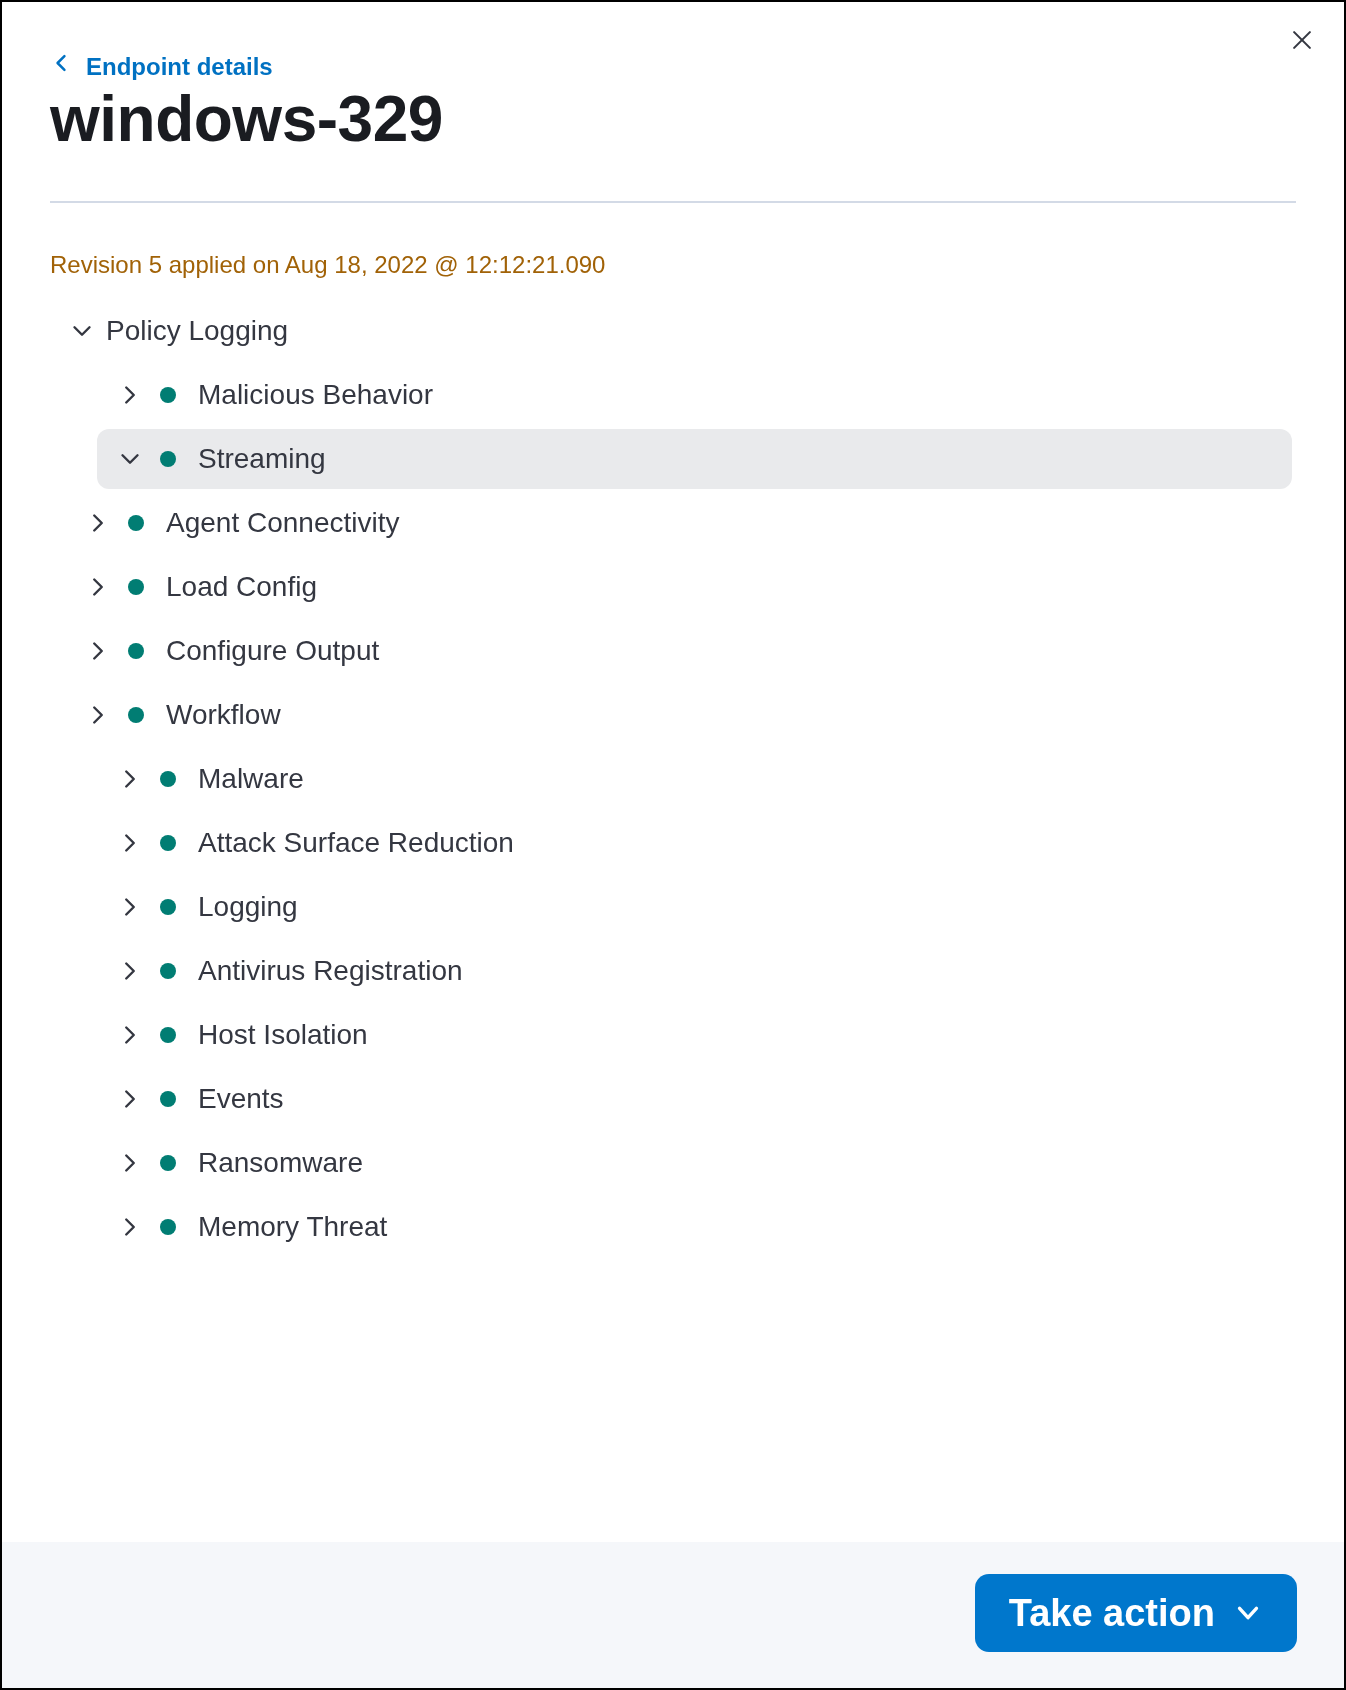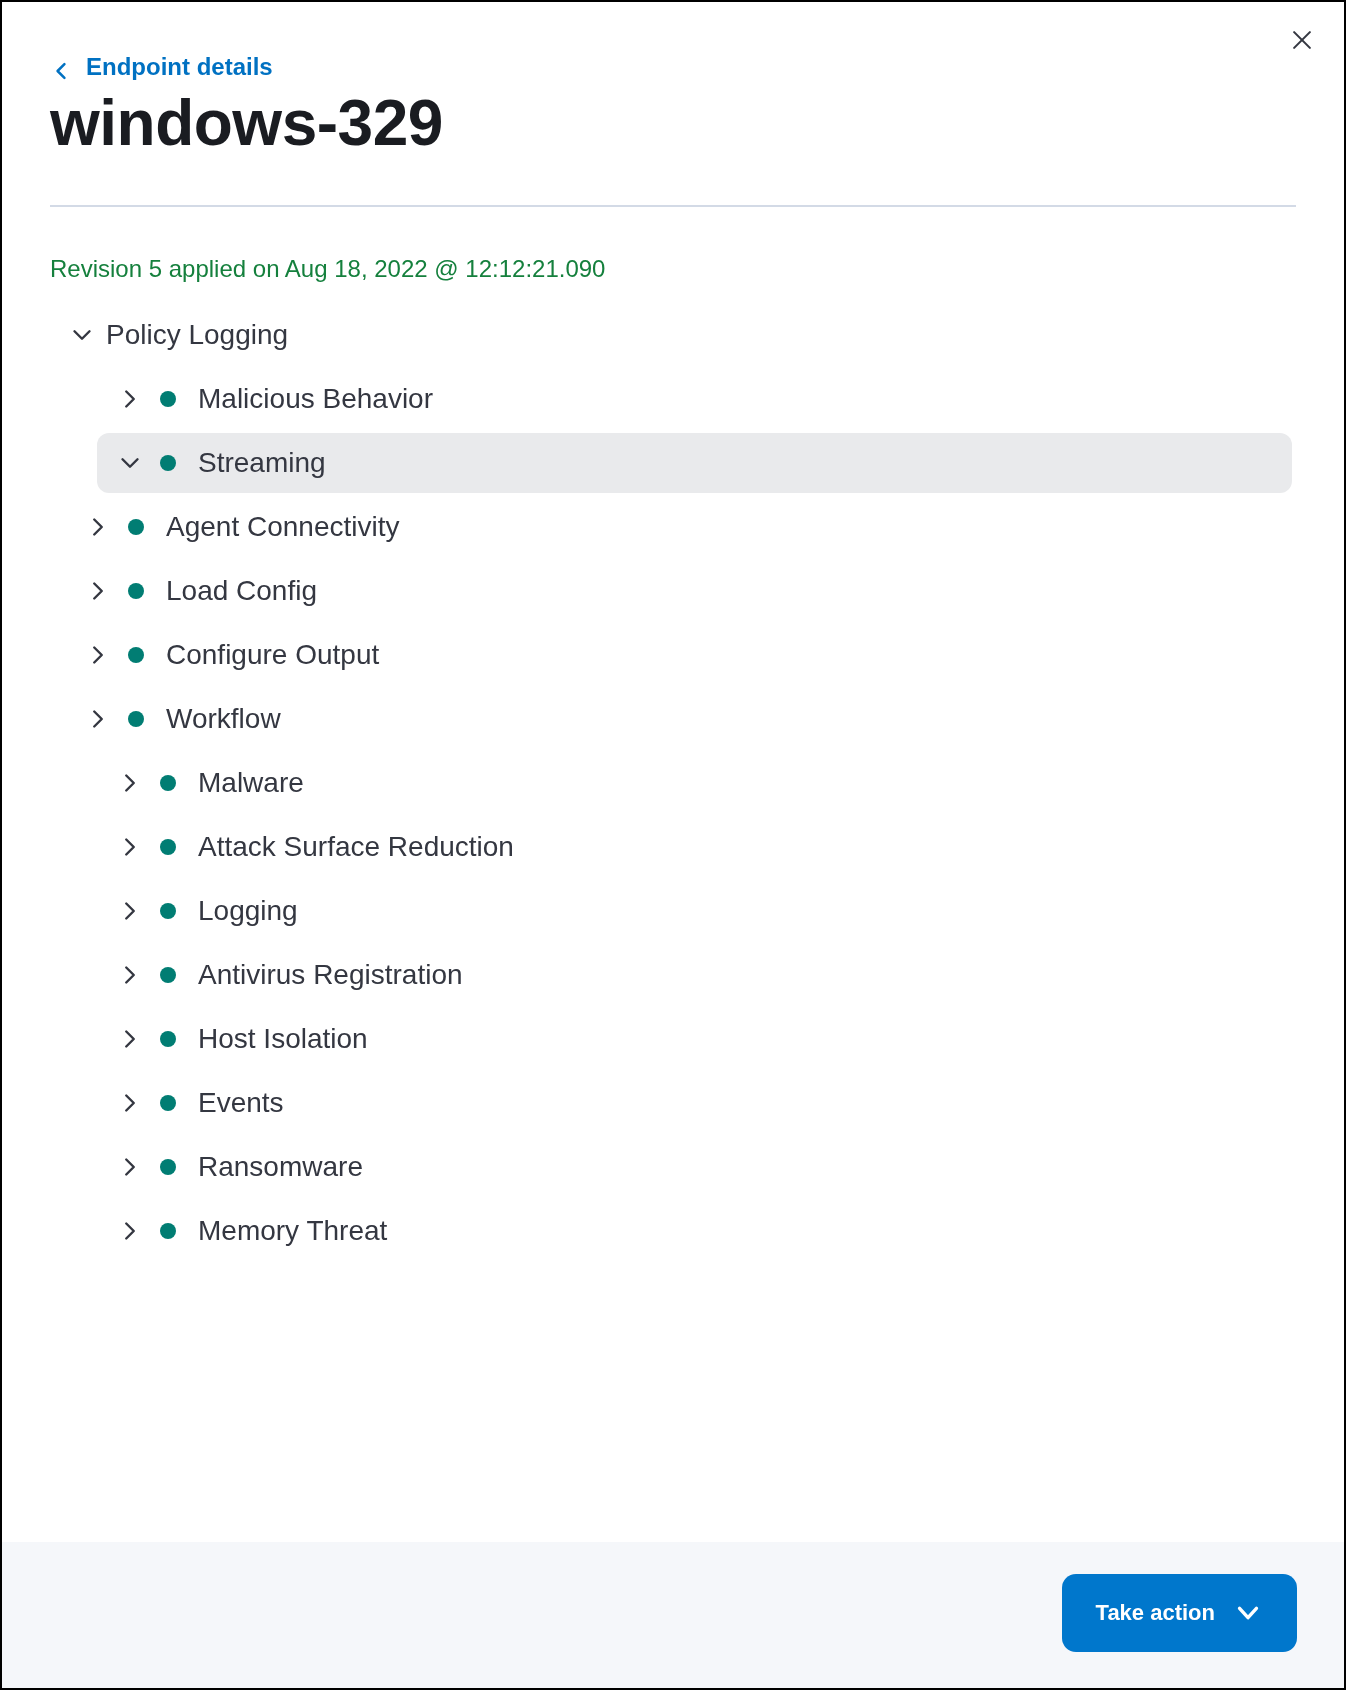--- a/index.html
+++ b/index.html
@@ -9,21 +9,21 @@
     background:#ffffff;
     border:2px solid #000000;
     position:relative;
     overflow:hidden;
     color:#343741;
   }
 
   
   .flyout-header { padding:50px 48px 0 48px; }
   .back-link {
-    display:inline-flex; align-items:flex-end; gap:14px;
+    display:inline-flex; align-items:flex-start; gap:14px;
     color:#0071c2; font-size:24px; font-weight:700;
     text-decoration:none; cursor:pointer; line-height:30px;
   }
   .back-link svg { display:block; }
   .page-title {
     margin-top:10px;
     font-size:64px; font-weight:700; letter-spacing:-0.5px;
     color:#1a1c21; line-height:54px;
   }
   .header-divider {
@@ -37,21 +37,21 @@
     position:absolute; top:14px; right:18px;
     width:48px; height:48px;
     background:transparent; border:none; cursor:pointer;
     display:flex; align-items:center; justify-content:center;
     border-radius:6px;
   }
 
   
   .revision-text {
     margin:48px 48px 0 48px;
-    font-size:24px; color:#15803d; line-height:28px; font-weight:400;
+    font-size:24px; color:#a16207; line-height:28px; font-weight:400;
   }
   .tree { margin-top:20px; }
   .tree-row {
     position:relative;
     height:64px;
     display:flex; align-items:center;
     cursor:pointer;
     font-size:28px; color:#343741; line-height:34px;
   }
   .tree-row .chev {
@@ -87,21 +87,21 @@
     height:146px;
     background:#f5f7fa;
   }
   .take-action-btn {
     position:absolute; top:32px; right:47px;
     height:78px; padding:0 34px;
     display:flex; align-items:center; gap:18px;
     background:#0077cc; color:#ffffff;
     border:none; border-radius:14px; cursor:pointer;
     font-family:"Liberation Sans", sans-serif;
-    font-size:22px; font-weight:700;
+    font-size:38px; font-weight:700;
   }
   .take-action-btn svg { display:block; }
 </style>
 </head>
 <body>
 
 <button class="close-btn" aria-label="Close">
   <svg width="28" height="28" viewBox="0 0 16 16" fill="none" stroke="#343741" stroke-width="1.2" stroke-linecap="round">
     <line x1="3.5" y1="3.5" x2="12.5" y2="12.5"></line>
     <line x1="12.5" y1="3.5" x2="3.5" y2="12.5"></line>

